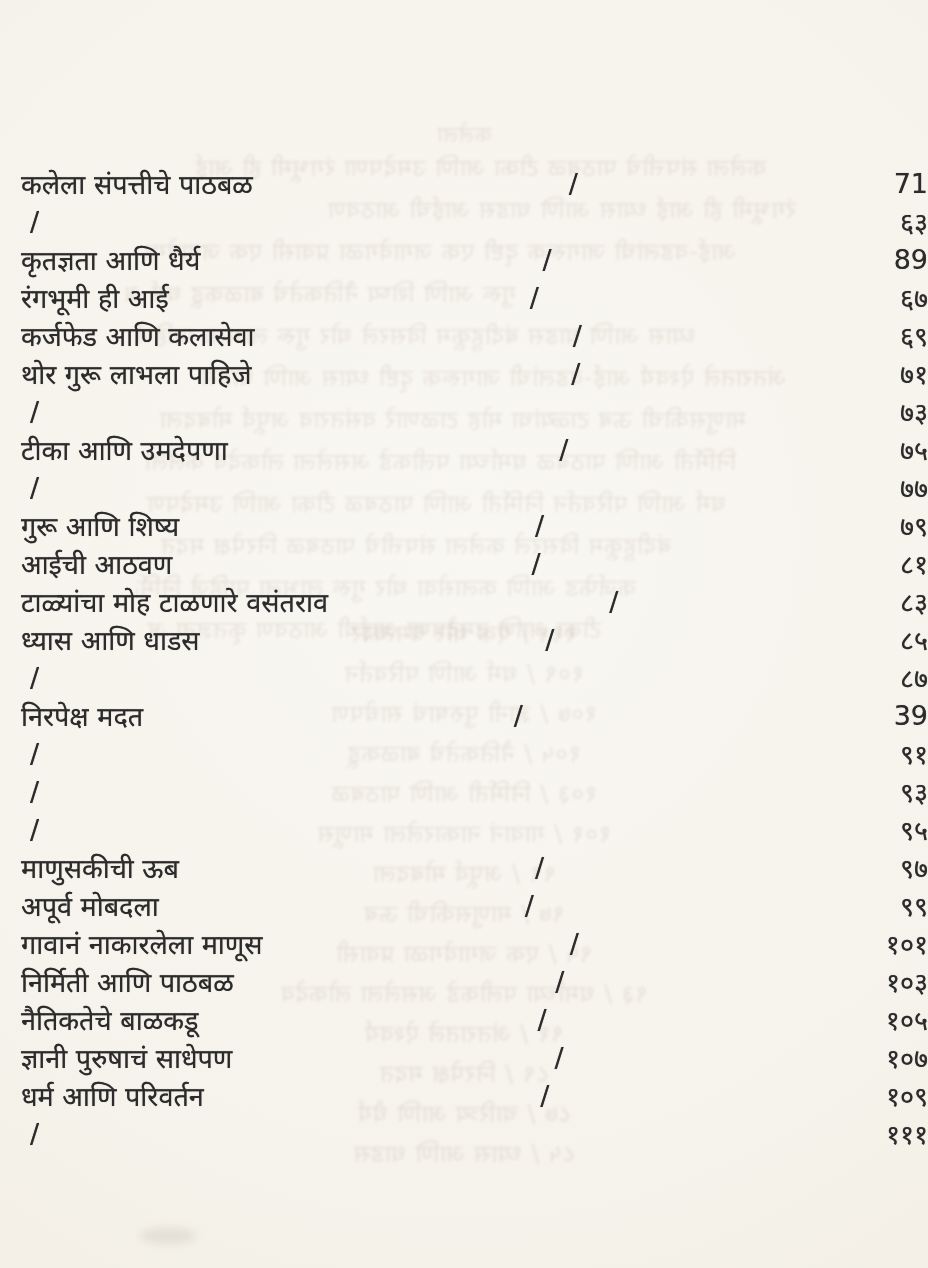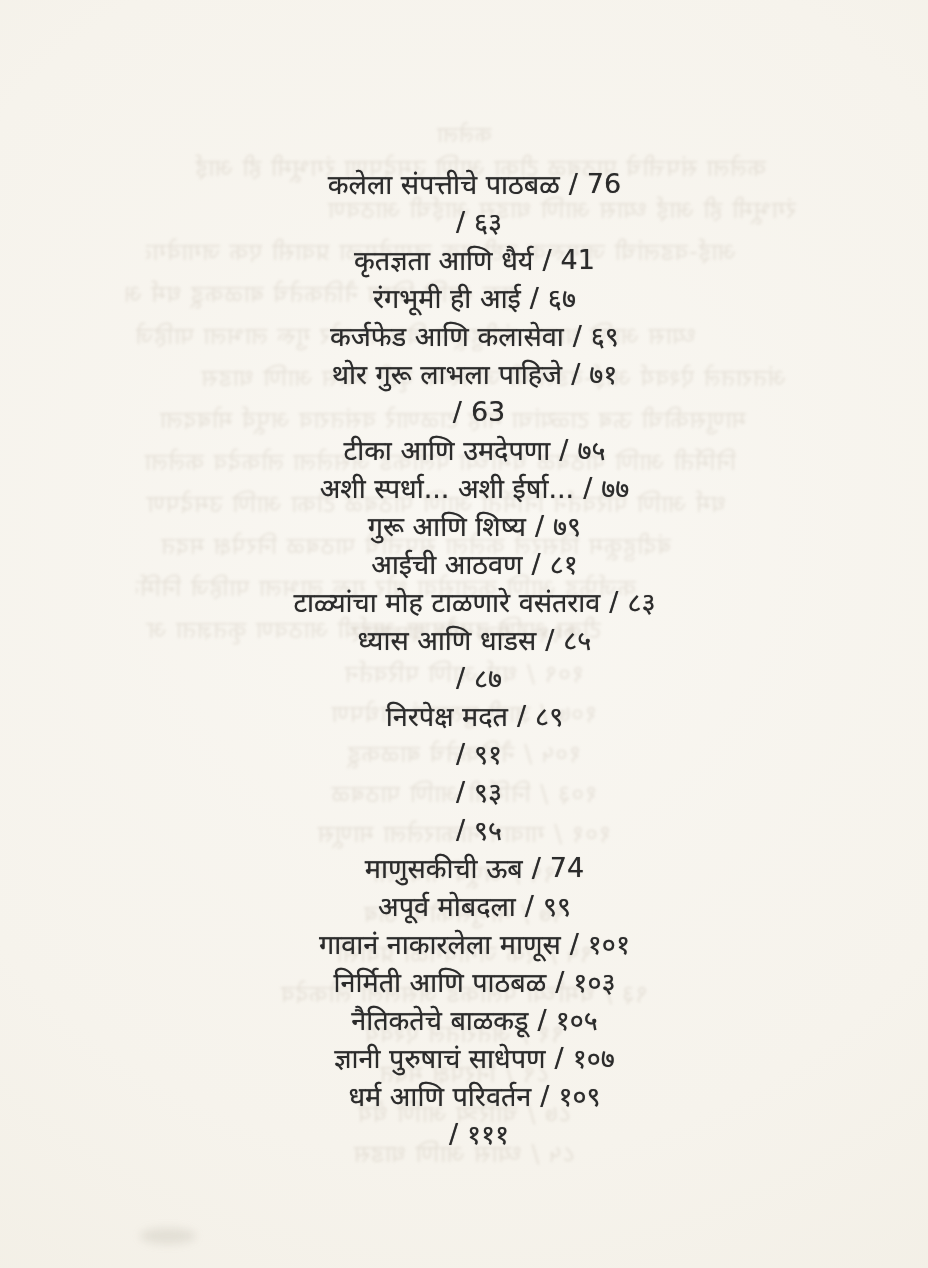--- a/index.html
+++ b/index.html
@@ -42,21 +42,21 @@
   .toc {
     position: absolute;
     left: 0;
     right: 0;
     top: 164px;
   }
   .toc-line {
     height: 38px;
     display: flex;
     align-items: center;
-    justify-content: center;
+    justify-content: space-between;
     font-size: 27px;
     font-weight: 500;
     color: var(--ink, #2b2b2b);
     text-shadow: 0 0 0.7px rgba(43, 43, 43, 0.65);
     padding-left: 21px;
   }
   .toc-line .sep {
     margin: 0 9px;
     font-weight: 400;
   }
@@ -105,57 +105,56 @@
       <div class="bleed-line" style="top: 1016px; left: 50%; transform: translateX(-50%) scaleX(-1);">९१ / अंतरातले ऐश्वर्य</div>
       <div class="bleed-line" style="top: 1056px; left: 50%; transform: translateX(-50%) scaleX(-1);">८९ / निरपेक्ष मदत</div>
       <div class="bleed-line" style="top: 1096px; left: 50%; transform: translateX(-50%) scaleX(-1);">८७ / चारित्र्य आणि धैर्य</div>
       <div class="bleed-line" style="top: 1136px; left: 50%; transform: translateX(-50%) scaleX(-1);">८५ / ध्यास आणि धाडस</div>
     </div>
 
   <main class="toc" id="toc">
       <div class="toc-line">
     <span class="title">कलेला संपत्तीचे पाठबळ</span>
     <span class="sep">/</span>
-    <span class="pagenum">76</span>
+    <span class="pagenum">71</span>
   </div>
       <div class="toc-line">
     <span class="sep">/</span>
     <span class="pagenum">६३</span>
   </div>
       <div class="toc-line">
     <span class="title">कृतज्ञता आणि धैर्य</span>
     <span class="sep">/</span>
-    <span class="pagenum">41</span>
+    <span class="pagenum">89</span>
   </div>
       <div class="toc-line">
     <span class="title">रंगभूमी ही आई</span>
     <span class="sep">/</span>
     <span class="pagenum">६७</span>
   </div>
       <div class="toc-line">
     <span class="title">कर्जफेड आणि कलासेवा</span>
     <span class="sep">/</span>
     <span class="pagenum">६९</span>
   </div>
       <div class="toc-line">
     <span class="title">थोर गुरू लाभला पाहिजे</span>
     <span class="sep">/</span>
     <span class="pagenum">७१</span>
   </div>
       <div class="toc-line">
     <span class="sep">/</span>
-    <span class="pagenum">63</span>
+    <span class="pagenum">७३</span>
   </div>
       <div class="toc-line">
     <span class="title">टीका आणि उमदेपणा</span>
     <span class="sep">/</span>
     <span class="pagenum">७५</span>
   </div>
       <div class="toc-line">
-    <span class="title">अशी स्पर्धा... अशी ईर्षा...</span>
     <span class="sep">/</span>
     <span class="pagenum">७७</span>
   </div>
       <div class="toc-line">
     <span class="title">गुरू आणि शिष्य</span>
     <span class="sep">/</span>
     <span class="pagenum">७९</span>
   </div>
       <div class="toc-line">
     <span class="title">आईची आठवण</span>
@@ -172,38 +171,38 @@
     <span class="sep">/</span>
     <span class="pagenum">८५</span>
   </div>
       <div class="toc-line">
     <span class="sep">/</span>
     <span class="pagenum">८७</span>
   </div>
       <div class="toc-line">
     <span class="title">निरपेक्ष मदत</span>
     <span class="sep">/</span>
-    <span class="pagenum">८९</span>
+    <span class="pagenum">39</span>
   </div>
       <div class="toc-line">
     <span class="sep">/</span>
     <span class="pagenum">९१</span>
   </div>
       <div class="toc-line">
     <span class="sep">/</span>
     <span class="pagenum">९३</span>
   </div>
       <div class="toc-line">
     <span class="sep">/</span>
     <span class="pagenum">९५</span>
   </div>
       <div class="toc-line">
     <span class="title">माणुसकीची ऊब</span>
     <span class="sep">/</span>
-    <span class="pagenum">74</span>
+    <span class="pagenum">९७</span>
   </div>
       <div class="toc-line">
     <span class="title">अपूर्व मोबदला</span>
     <span class="sep">/</span>
     <span class="pagenum">९९</span>
   </div>
       <div class="toc-line">
     <span class="title">गावानं नाकारलेला माणूस</span>
     <span class="sep">/</span>
     <span class="pagenum">१०१</span>

